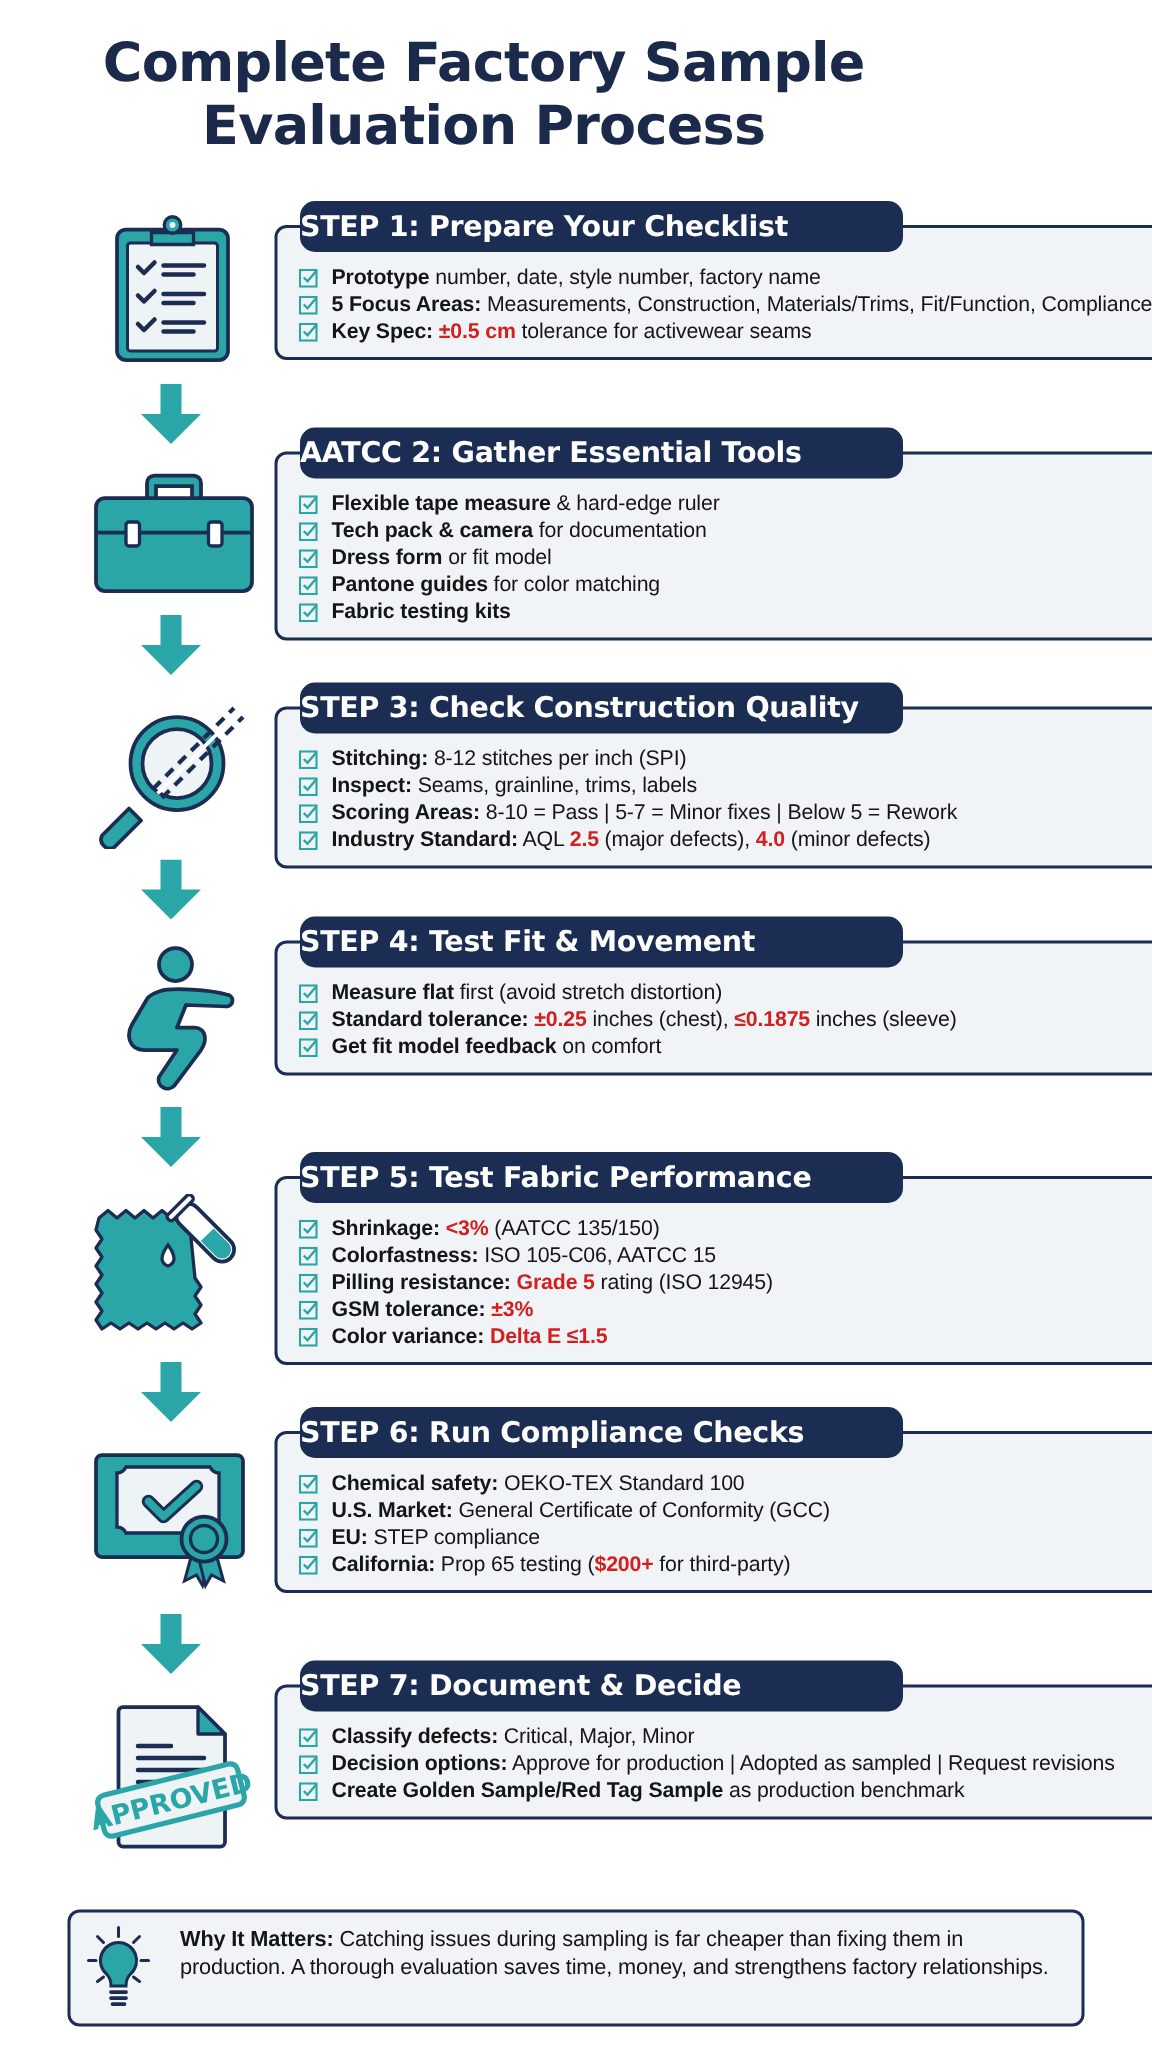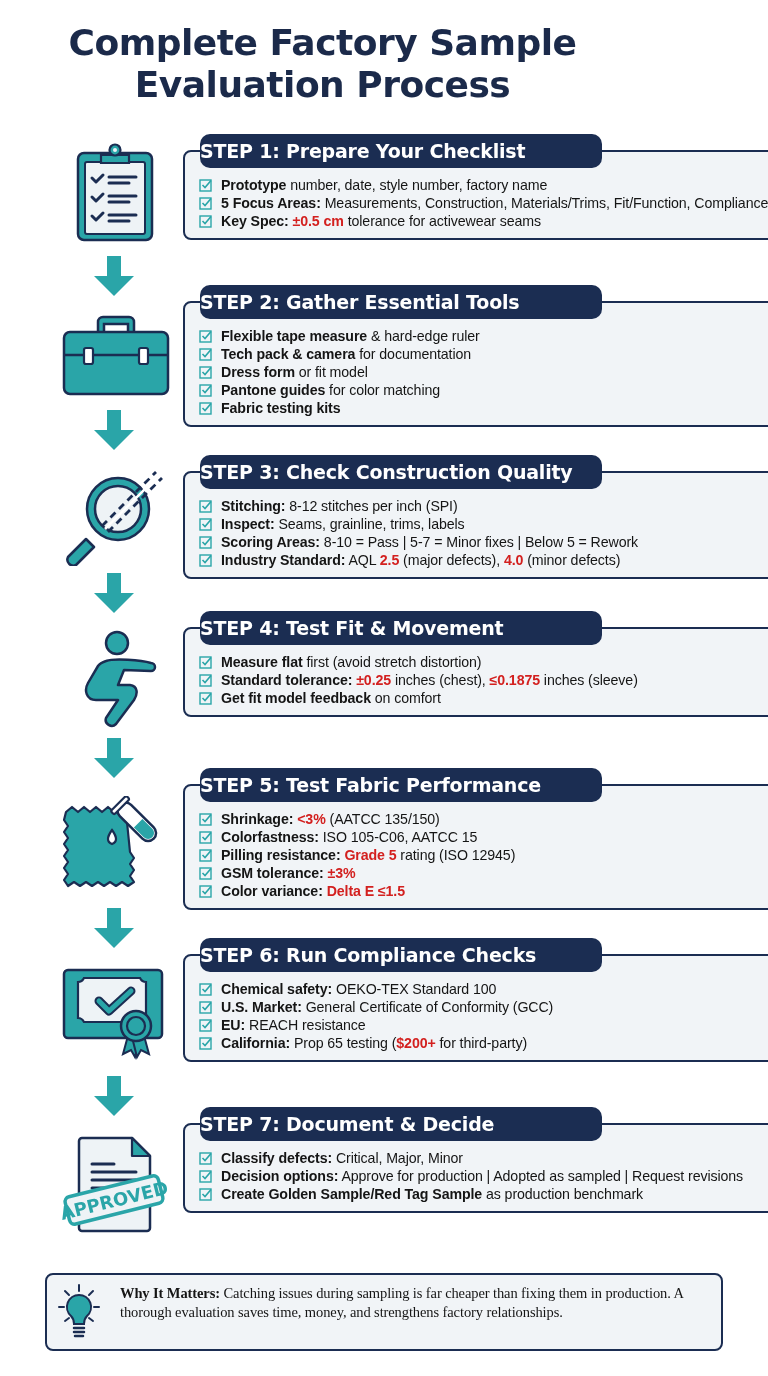--- a/index.html
+++ b/index.html
@@ -34,21 +34,21 @@
   .check { flex: 0 0 14px; width: 14px; height: 14px; margin-top: 2px; margin-right: 8px; }
   .item-text { flex: 1; }
   .b { font-weight: 700; }
   .r { color: #d3201f; font-weight: 700; text-align: right; }
 
   .footer {
     position: absolute; left: 45px; top: 1273px; width: 678px; height: 78px;
     background: #f1f4f7; border: 2px solid #1b2d52; border-radius: 8px;
   }
   .footer .bulb { position: absolute; left: 10px; top: 8px; width: 44px; height: 60px; }
-  .footer .ftext { position: absolute; left: 73px; top: 9px; width: 590px; font-size: 14.5px; line-height: 19px; color: #151515; letter-spacing: -0.1px; font-family: Liberation Serif, serif; }
+  .footer .ftext { position: absolute; left: 73px; top: 9px; width: 590px; font-size: 14.5px; line-height: 19px; color: #151515; letter-spacing: -0.1px; }
 </style>
 </head>
 <body>
 
 <div class="title">
   <div>Complete Factory Sample</div>
   <div>Evaluation Process</div>
 </div>
 
 <svg class="icon-col" style="top:142px;" width="120" height="100" viewBox="0 0 120 100">
@@ -170,21 +170,21 @@
       <svg class="check" viewBox="0 0 14 14">
           <rect x="1" y="2" width="11" height="11" fill="none" stroke="#2aa5a8" stroke-width="1.4"></rect>
           <path d="M3.5 7 l2.5 2.5 l6 -7" fill="none" stroke="#2aa5a8" stroke-width="1.6"></path>
         </svg>
       <span class="item-text"><span class="b">Key Spec:</span> <span class="r">±0.5 cm</span><span> tolerance for activewear seams</span></span>
     </div>
   </div>
 </div>
 
 <div class="step" style="top:285px;">
-  <div class="step-header">STEP 2: Gather Essential Tools</div>
+  <div class="step-header">AATCC 2: Gather Essential Tools</div>
   <div class="step-box">
     <div class="item">
       <svg class="check" viewBox="0 0 14 14">
           <rect x="1" y="2" width="11" height="11" fill="none" stroke="#2aa5a8" stroke-width="1.4"></rect>
           <path d="M3.5 7 l2.5 2.5 l6 -7" fill="none" stroke="#2aa5a8" stroke-width="1.6"></path>
         </svg>
       <span class="item-text"><span class="b">Flexible tape measure</span><span> &amp; hard-edge ruler</span></span>
     </div>
     <div class="item">
       <svg class="check" viewBox="0 0 14 14">
@@ -334,21 +334,21 @@
           <rect x="1" y="2" width="11" height="11" fill="none" stroke="#2aa5a8" stroke-width="1.4"></rect>
           <path d="M3.5 7 l2.5 2.5 l6 -7" fill="none" stroke="#2aa5a8" stroke-width="1.6"></path>
         </svg>
       <span class="item-text"><span class="b">U.S. Market:</span><span> General Certificate of Conformity (GCC)</span></span>
     </div>
     <div class="item">
       <svg class="check" viewBox="0 0 14 14">
           <rect x="1" y="2" width="11" height="11" fill="none" stroke="#2aa5a8" stroke-width="1.4"></rect>
           <path d="M3.5 7 l2.5 2.5 l6 -7" fill="none" stroke="#2aa5a8" stroke-width="1.6"></path>
         </svg>
-      <span class="item-text"><span class="b">EU:</span><span> REACH resistance</span></span>
+      <span class="item-text"><span class="b">EU:</span><span> STEP compliance</span></span>
     </div>
     <div class="item">
       <svg class="check" viewBox="0 0 14 14">
           <rect x="1" y="2" width="11" height="11" fill="none" stroke="#2aa5a8" stroke-width="1.4"></rect>
           <path d="M3.5 7 l2.5 2.5 l6 -7" fill="none" stroke="#2aa5a8" stroke-width="1.6"></path>
         </svg>
       <span class="item-text"><span class="b">California:</span><span> Prop 65 testing (</span><span class="r">$200+</span><span> for third-party)</span></span>
     </div>
   </div>
 </div>

